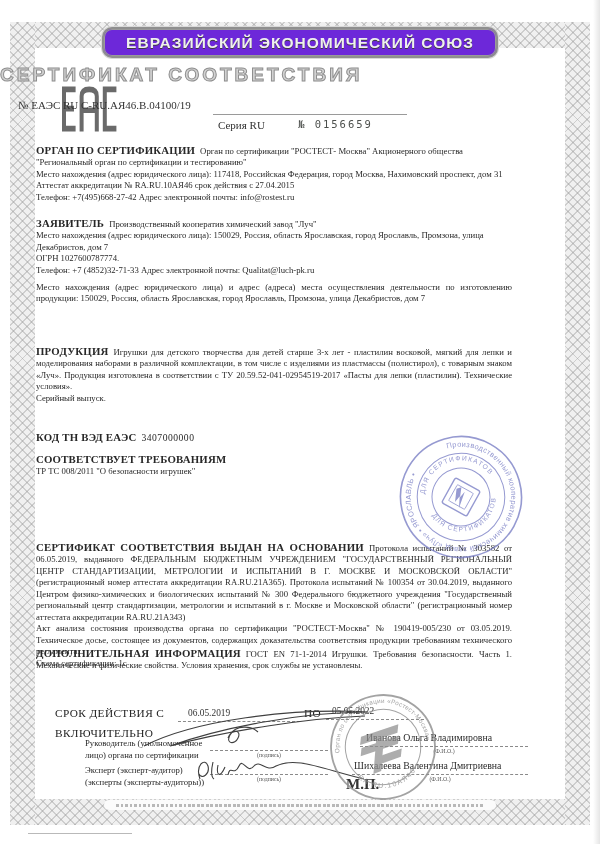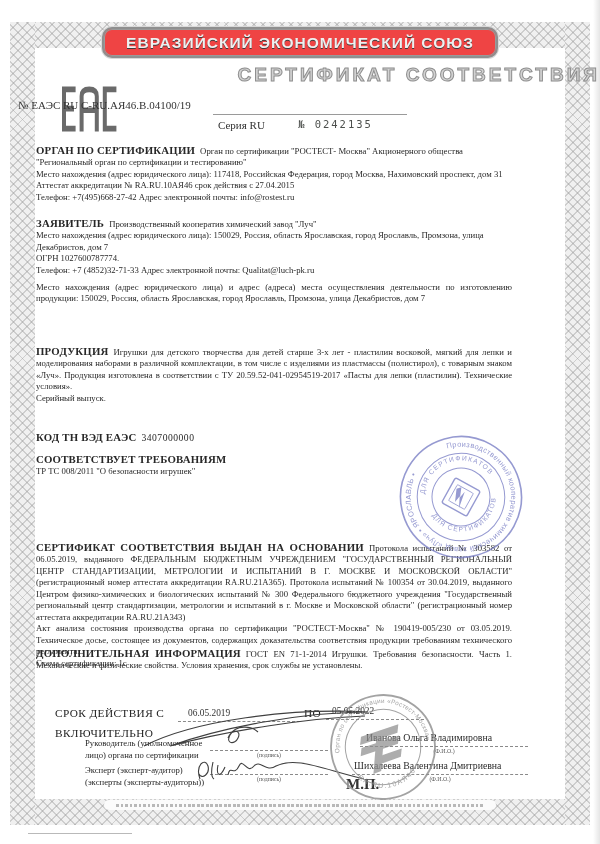--- a/index.html
+++ b/index.html
@@ -21,29 +21,29 @@
   .strip-left{left:10px;top:22px;width:25px;height:803px;}
   .strip-right{left:565px;top:22px;width:25px;height:803px;}
   .scan-edge{position:absolute;right:0;top:0;width:7px;height:844px;
     background:linear-gradient(to right, rgba(0,0,0,0), rgba(0,0,0,.10));}
   .scan-line{position:absolute;left:28px;top:833px;width:104px;height:1px;background:#b9b9b9;}
 
   
   .union-banner{
     position:absolute;left:50%;top:27px;transform:translateX(-50%);
     width:392px;height:27px;border-radius:10px;
-    background:#ef4444;border:2px solid #8f8f8f;
+    background:#6d28d9;border:2px solid #8f8f8f;
     box-shadow:0 0 0 1px #d9d9d9, inset 0 0 0 1px #9a9a9a;
     display:flex;align-items:center;justify-content:center;
     font-family:"Liberation Sans", sans-serif;font-weight:bold;
     font-size:15.5px;letter-spacing:1px;color:#efefef;
     text-shadow:0 1px 0 #3c3c3c;white-space:nowrap;
   }
   .doc-title{
-    position:absolute;left:0;right:0;top:64px;text-align:right;
+    position:absolute;left:0;right:0;top:64px;text-align:left;
     font-family:"Liberation Sans", sans-serif;font-weight:bold;
     font-size:19px;letter-spacing:3px;color:#d2d2d2;
     -webkit-text-stroke:1px #8e8e8e;white-space:nowrap;
   }
   .eac{position:absolute;left:62px;top:82px;width:56px;height:54px;color:#6a6a6a;}
   .num-row{
     position:absolute;left:0;right:0;top:99px;padding-left:18px;
     font-size:11px;color:#333;white-space:nowrap;
   }
   .num-underline{position:absolute;left:213px;top:114px;width:194px;border-bottom:1px solid #9a9a9a;}
@@ -106,21 +106,21 @@
   <path fill="currentColor" fill-rule="evenodd" d="M22,56 V12 Q22,0 34,0 Q46,0 46,12 V56 H41 V33 H27 V56 Z M27,26 H41 V12 Q41,7 34,7 Q27,7 27,12 Z"></path>
   <path fill="currentColor" d="M51,0 H68 V7 H56 V49 H68 V56 H51 Z"></path>
 </svg>
 
 <div class="num-row">
   <span>№ ЕАЭС</span>
   <span>RU С-RU.АЯ46.В.04100/19</span>
 </div>
 <div class="num-underline"></div>
 <div class="series-label">Серия RU</div>
-<div class="serial">№ 0242135</div>
+<div class="serial">№ 0156659</div>
 
 <div class="sec" style="top:143px">
   <p><span class="sh">ОРГАН ПО СЕРТИФИКАЦИИ</span><span>Орган по сертификации "РОСТЕСТ- Москва" Акционерного общества "Региональный орган по сертификации и тестированию"</span></p>
   <div>Место нахождения (адрес юридического лица): 117418, Российская Федерация, город Москва, Нахимовский проспект, дом 31</div>
   <div>Аттестат аккредитации № RA.RU.10АЯ46 срок действия с 27.04.2015</div>
   <div>Телефон: +7(495)668-27-42 Адрес электронной почты: info@rostest.ru</div>
 </div>
 
 <div class="sec" style="top:216px">
   <p><span class="sh">ЗАЯВИТЕЛЬ</span><span>Производственный  кооператив химический завод  "Луч"</span></p>

